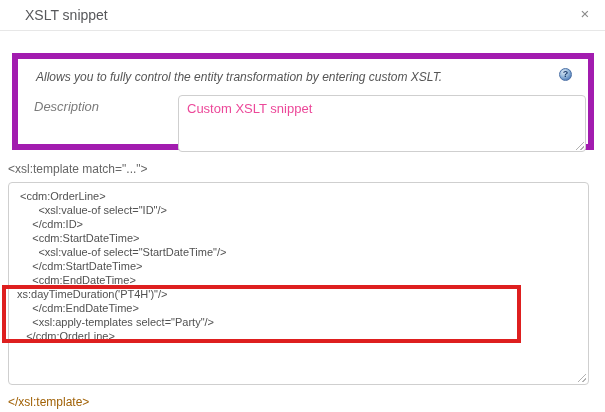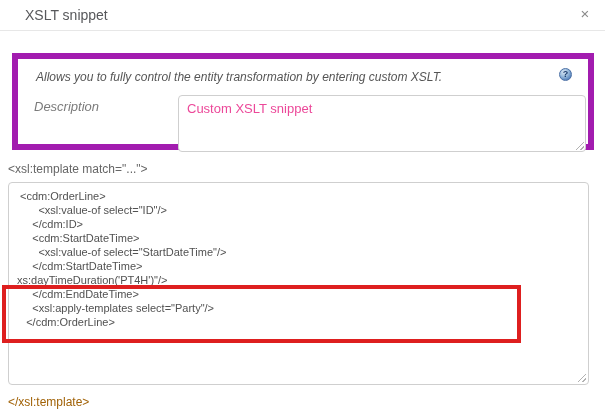--- a/index.html
+++ b/index.html
@@ -56,20 +56,21 @@
 
 <span class="template-open-label">&lt;xsl:template match="..."&gt;</span>
 <div class="code-wrap">
   <div>
       <div class="code-line"> &lt;cdm:OrderLine&gt;</div>
       <div class="code-line">       &lt;xsl:value-of select="ID"/&gt;</div>
       <div class="code-line">     &lt;/cdm:ID&gt;</div>
       <div class="code-line">     &lt;cdm:StartDateTime&gt;</div>
       <div class="code-line">       &lt;xsl:value-of select="StartDateTime"/&gt;</div>
       <div class="code-line">     &lt;/cdm:StartDateTime&gt;</div>
+      <div class="code-line">     &lt;cdm:EndDateTime&gt;</div>
       <div class="code-line">xs:dayTimeDuration('PT4H')"/&gt;</div>
       <div class="code-line">     &lt;/cdm:EndDateTime&gt;</div>
       <div class="code-line">     &lt;xsl:apply-templates select="Party"/&gt;</div>
       <div class="code-line">   &lt;/cdm:OrderLine&gt;</div>
     </div>
   <span class="grip"></span>
 </div>
 <div class="highlight-rect" style="border-color: rgb(222, 31, 31);"></div>
 <span class="template-close-label">&lt;/xsl:template&gt;</span>
 

